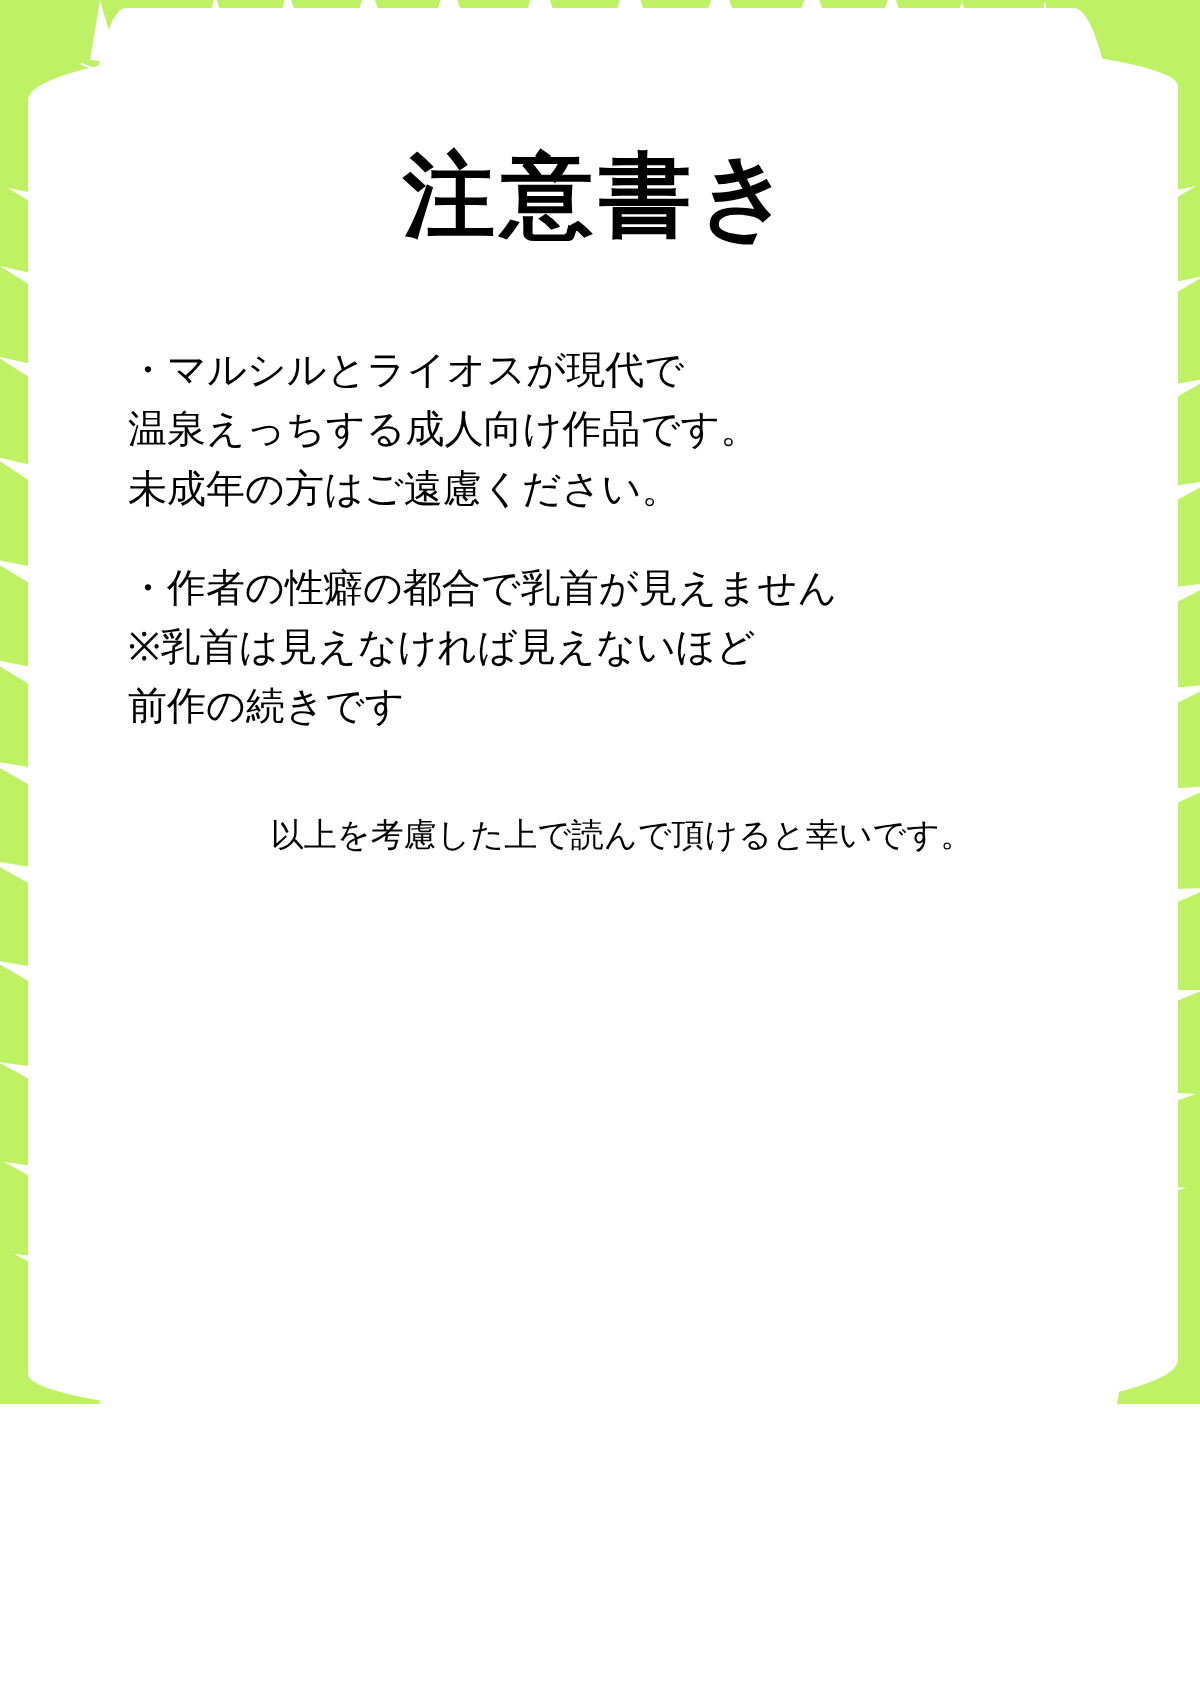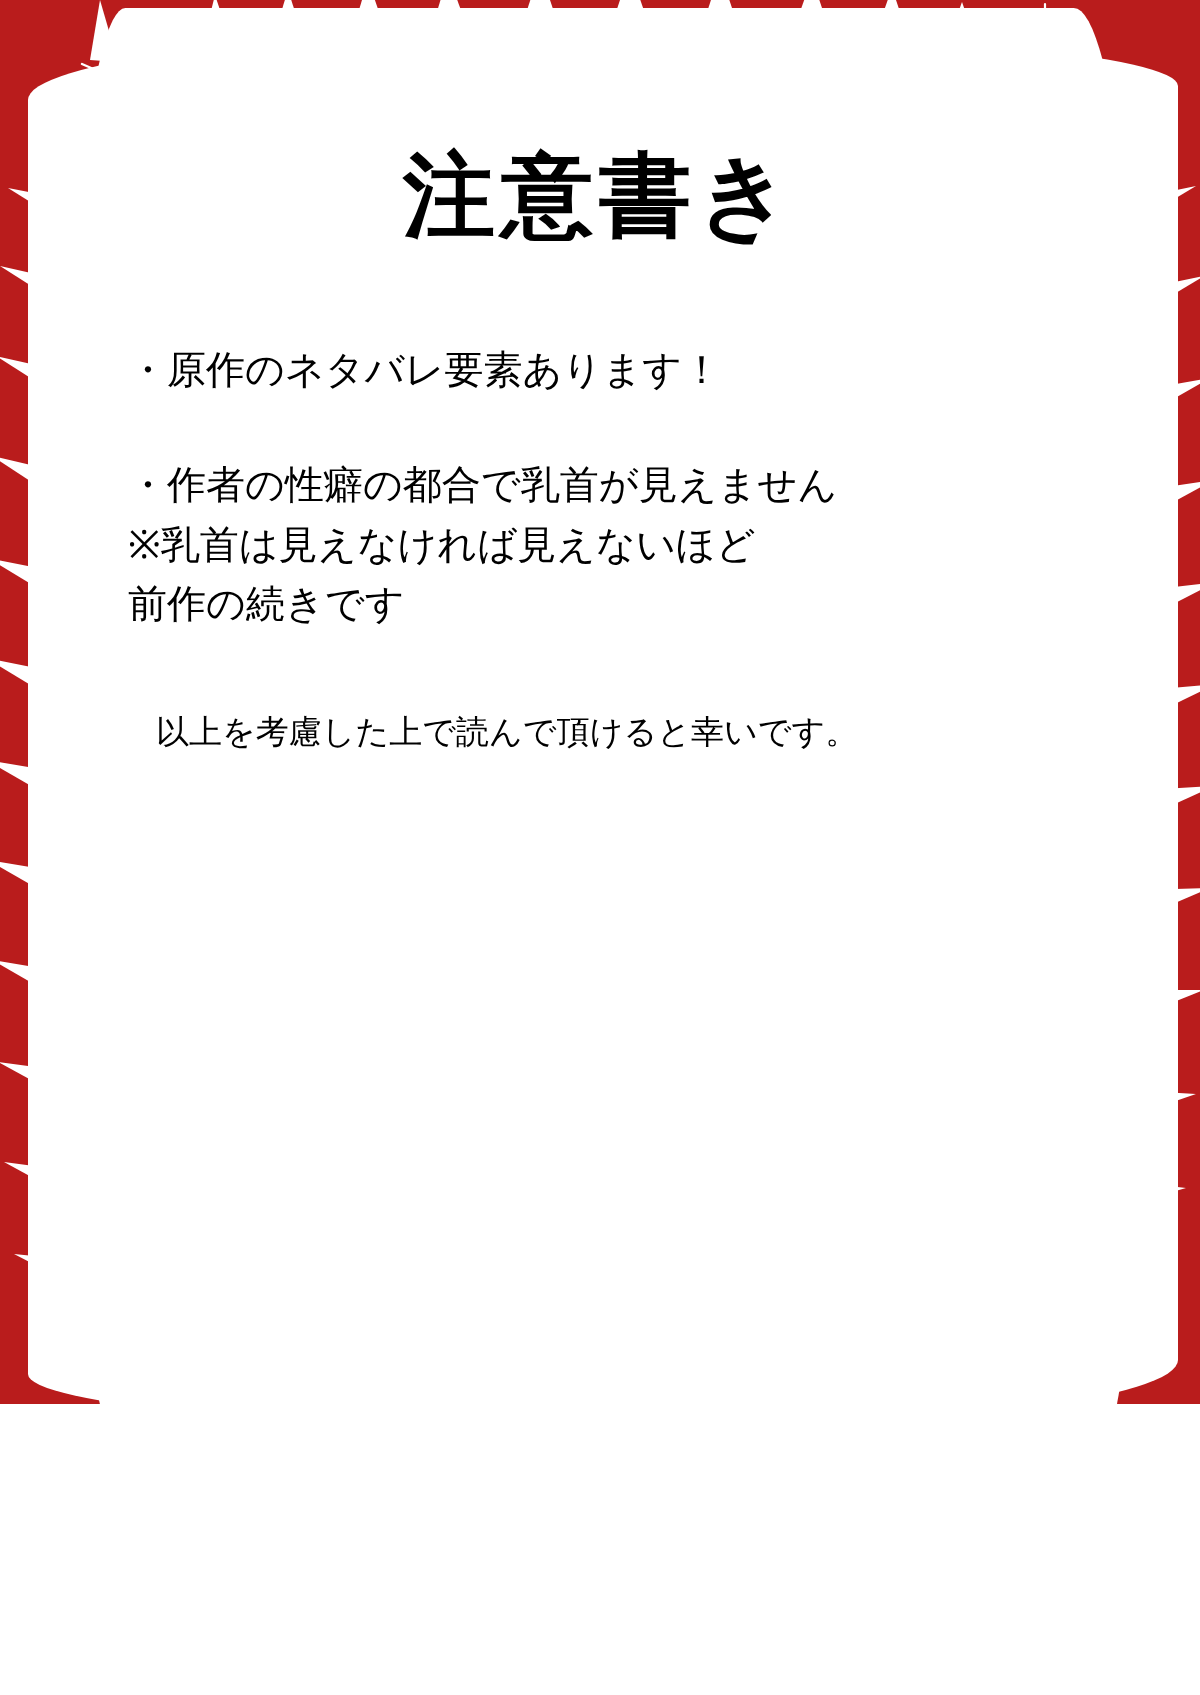--- a/index.html
+++ b/index.html
@@ -10,21 +10,21 @@
   body {
     width: 1200px;
     height: 1695px;
     font-family: "Liberation Serif", "DejaVu Serif", serif;
   }
 
   #page {
     position: relative;
     width: 1200px;
     height: 1404px;
-    background: #b91c1c;
+    background: #bef264;
     overflow: hidden;
   }
 
   
   .paper-wrap {
     position: absolute;
     left: 0;
     top: 0;
     width: 1200px;
     height: 1695px;
@@ -101,20 +101,21 @@
   }
 
   .para.gap-large { margin-bottom: 56px; }
 
   .closing {
     font-family: "DejaVu Serif", "Liberation Serif", serif;
     font-size: 33px;
     line-height: 1.5;
     color: #000000;
     margin: 74px 0 0 28px;
+    text-align: center;
   }
 
   
   .burst {
     position: absolute;
     pointer-events: none;
   }
 </style>
 </head>
 <body>
@@ -314,21 +315,23 @@
         <line x1="90" y1="80" x2="28" y2="46"></line>
           <line x1="90" y1="80" x2="56" y2="20"></line>
       </g>
     </svg>
   </div>
 
   <div class="content">
     <div class="title">注意書き</div>
 
     <div class="body-block">
-      <p class="para gap-large">・原作のネタバレ要素あります！</p>
+      <p class="para">・マルシルとライオスが現代で
+ 温泉えっちする成人向け作品です。
+ 未成年の方はご遠慮ください。</p>
       <p class="para">・作者の性癖の都合で乳首が見えません
 ※乳首は見えなければ見えないほど
 前作の続きです</p>
       <p class="closing">以上を考慮した上で読んで頂けると幸いです。</p>
     </div>
   </div>
 
 </div>
 
 </body></html>

